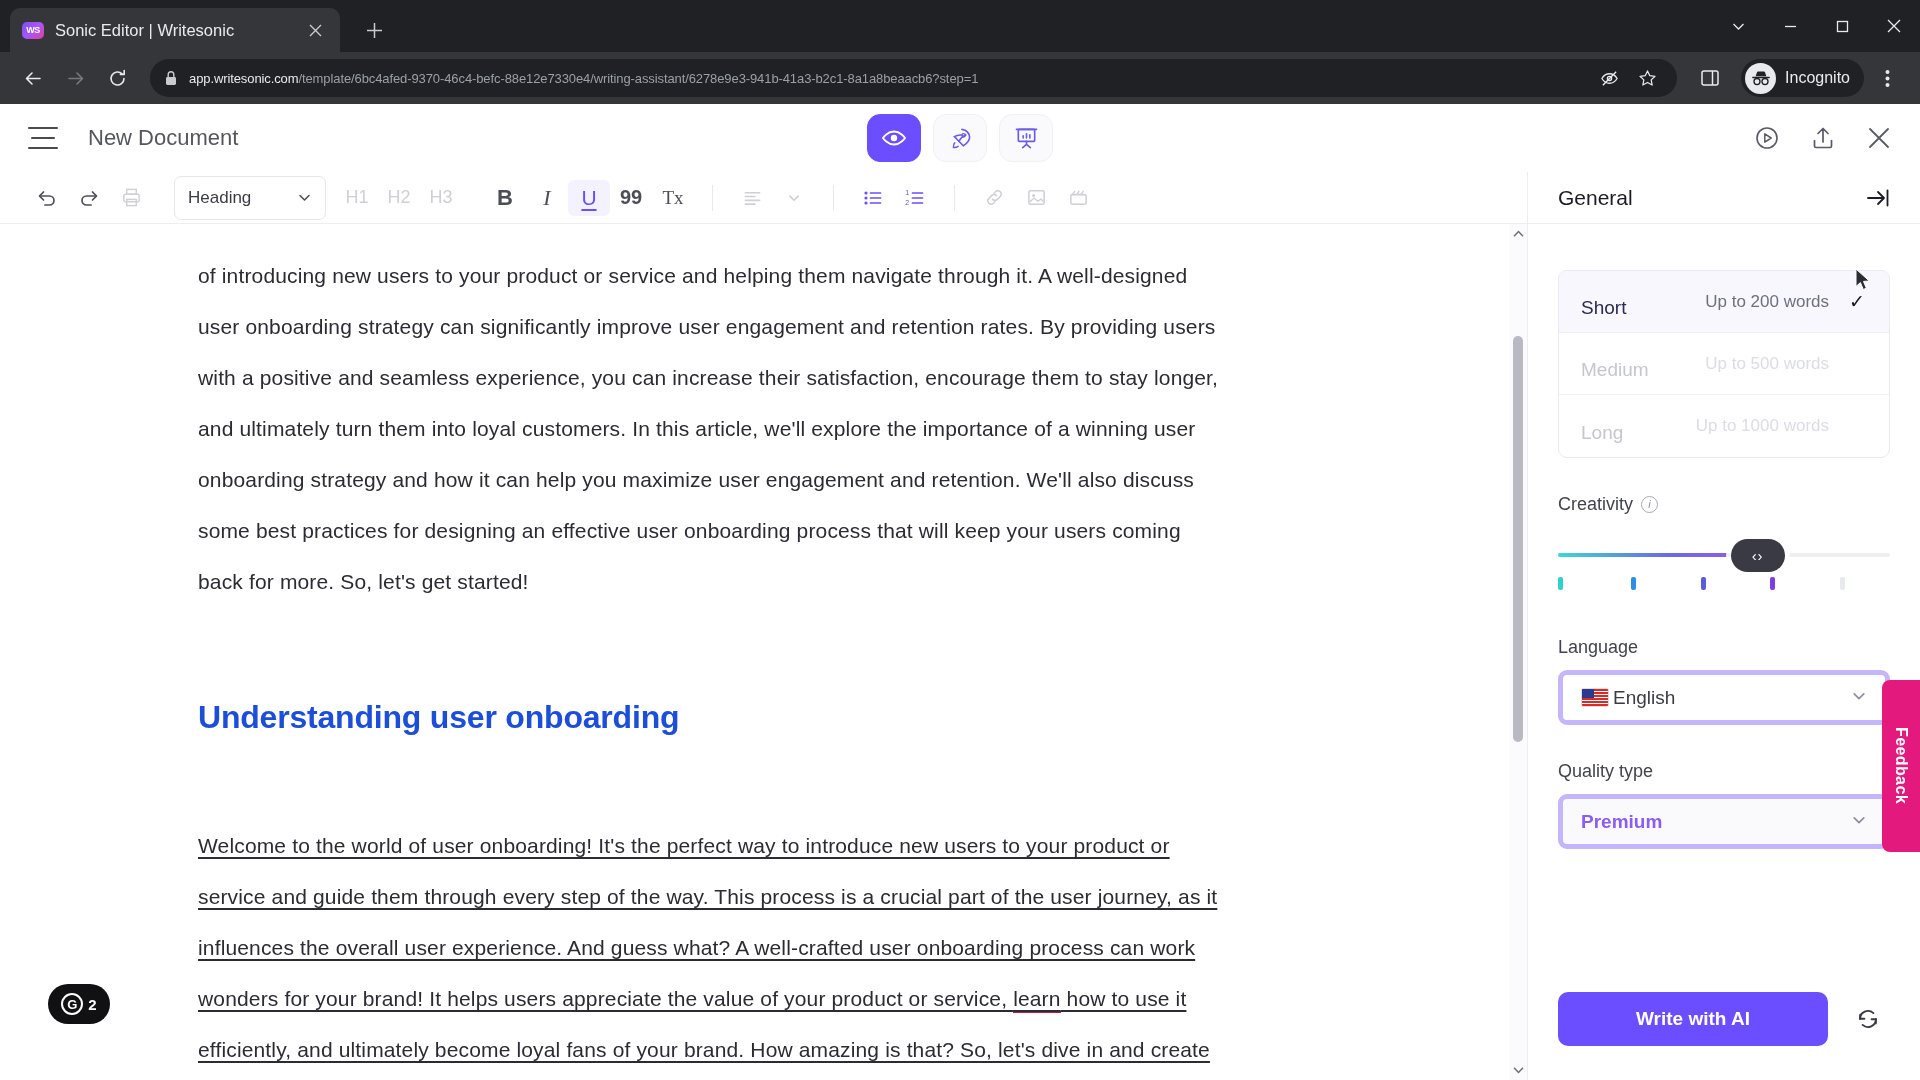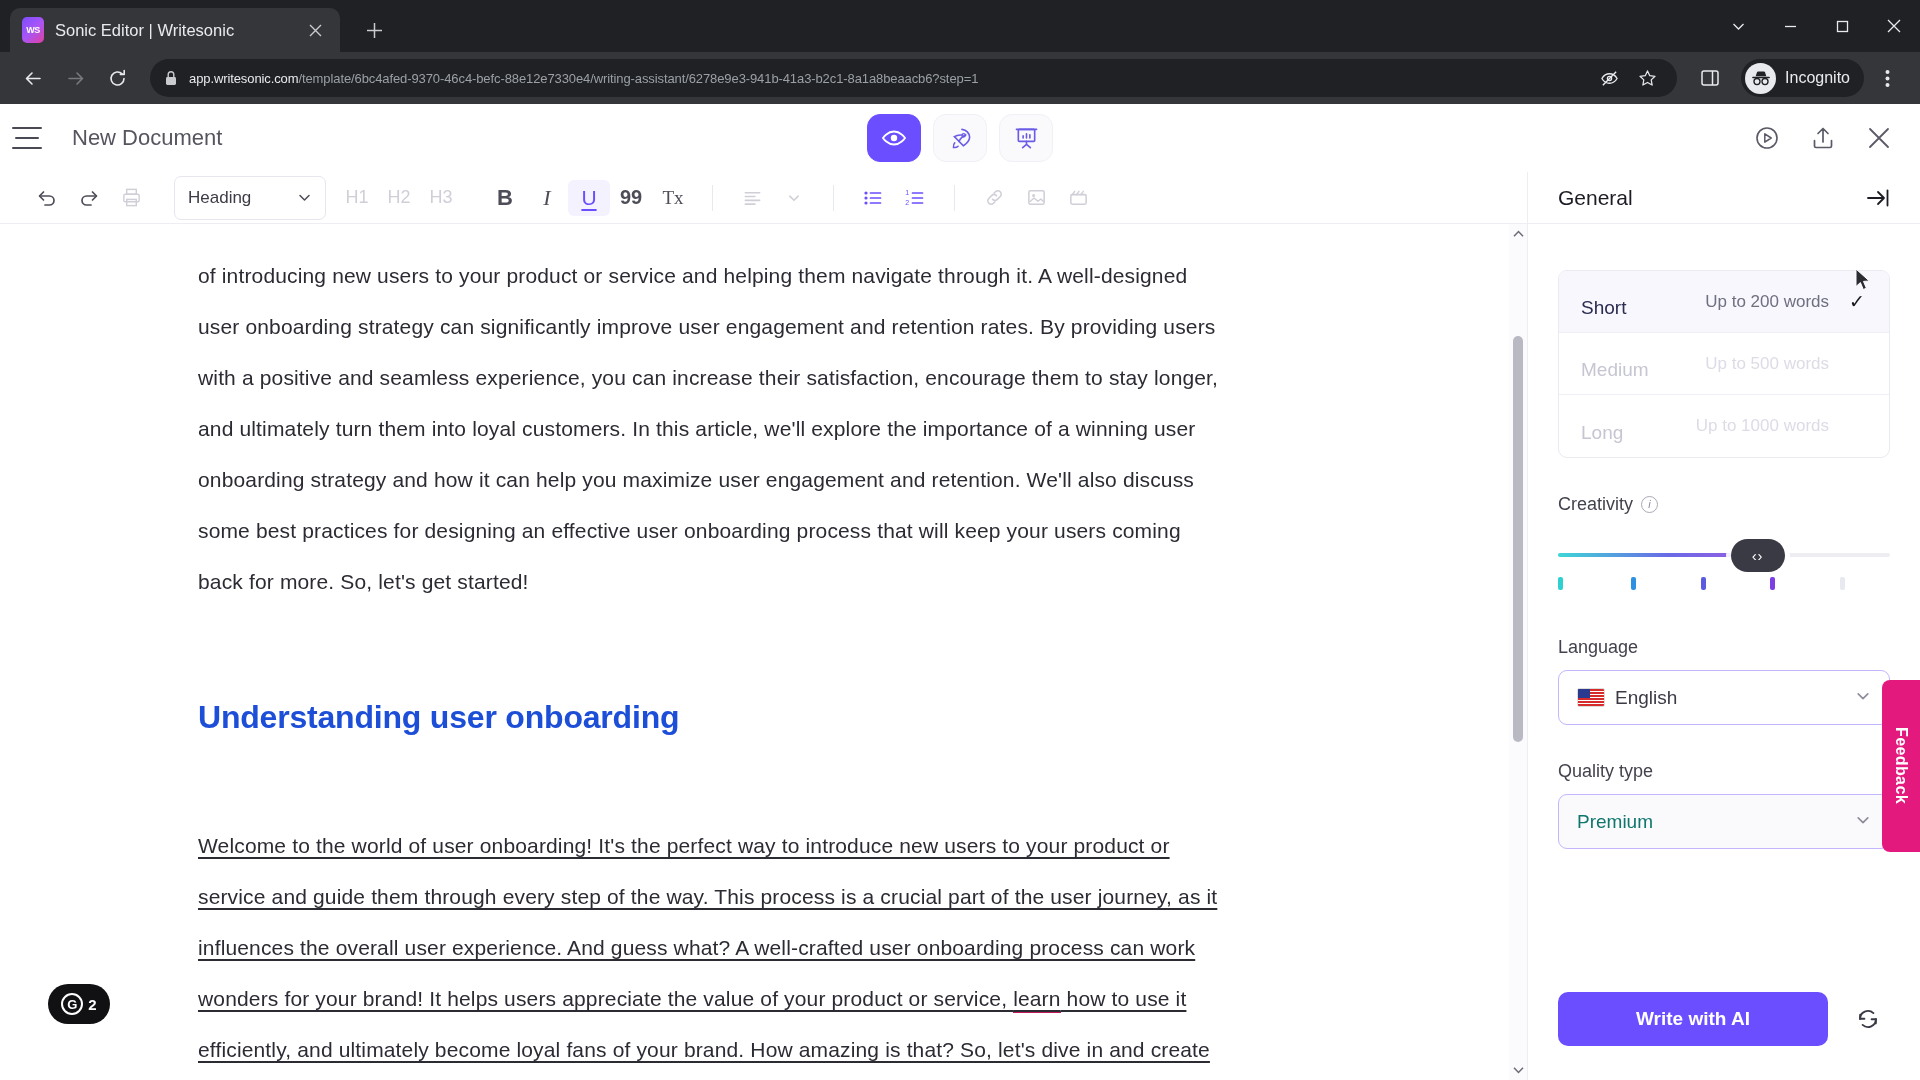--- a/index.html
+++ b/index.html
@@ -14,21 +14,21 @@
   .browser { width:1920px; }
   .tabstrip {
     height:52px; background:#202124; display:flex; align-items:flex-end;
     padding-left:10px; position:relative;
   }
   .tab {
     width:330px; height:44px; background:#35363a; border-radius:10px 10px 0 0;
     display:flex; align-items:center; padding:0 12px; gap:11px; position:relative;
   }
   .tab-favicon {
-    width:22px; height:26px; border-radius:5px;
+    width:22px; height:17px; border-radius:5px;
     background:linear-gradient(135deg,#7c4dff 0%,#a855f7 50%,#e040a0 100%);
     display:flex; align-items:center; justify-content:center; flex:0 0 auto;
   }
   .tab-favicon span { color:#fff; font-size:9px; font-weight:bold; letter-spacing:-.5px; }
   .tab-title {
     color:#e8eaed; font-size:16.5px; white-space:nowrap; overflow:hidden;
     text-overflow:ellipsis; flex:1;
   }
   .tab-close {
     width:26px; height:26px; border-radius:50%; display:flex; align-items:center;
@@ -74,21 +74,21 @@
   .avatar-ig {
     width:31px; height:31px; border-radius:50%; background:#e8eaed;
     display:flex; align-items:center; justify-content:center;
   }
   .profilechip span { color:#e8eaed; font-size:16px; }
 
   
   .app { height:976px; display:flex; flex-direction:column; background:#fff; }
 
   .apphead {
-    height:68px; display:flex; align-items:center; padding:0 12px;
+    height:68px; display:flex; align-items:center; padding:0 28px;
     position:relative; flex:0 0 auto; background:#fff;
   }
   .hamburger { width:30px; height:22px; display:flex; flex-direction:column;
                justify-content:space-between; margin-right:30px; }
   .hamburger i { display:block; height:2px; background:#4a4a55; border-radius:2px; }
   .hamburger i:nth-child(2){ width:78%; margin-left:11%; }
   .doc-title { font-size:22px; color:#55555f; font-weight:400; }
   .modeswitch {
     position:absolute; left:50%; transform:translateX(-50%);
     display:flex; gap:12px; align-items:center;
@@ -214,26 +214,26 @@
   .sliderticks { position:absolute; top:38px; left:0; right:0; height:14px; }
   .tick { position:absolute; width:5px; height:13px; border-radius:2px; }
   .sliderthumb {
     position:absolute; left:52%; top:0; width:54px; height:33px; border-radius:17px;
     background:#3a3a44; display:flex; align-items:center; justify-content:center;
     color:#fff; font-size:15px; letter-spacing:1px;
     box-shadow:0 0 0 5px rgba(255,255,255,.9);
   }
 
   .dropdown {
-    height:55px; border:1px solid #c4b5fd; border-radius:9px; display:flex;
-    align-items:center; padding:0 18px; margin-top:12px; gap:10px;
+    height:55px; border:5px solid #c4b5fd; border-radius:9px; display:flex;
+    align-items:center; padding:0 18px; margin-top:12px; gap:4px;
   }
   .dropdown.grey { background:#fafafc; }
   .dropdown .dval { font-size:19px; color:#3b3b46; }
-  .dropdown.grey .dval { color:#0f766e; }
+  .dropdown.grey .dval { color:#8b5cf6;font-weight:bold; }
   .dropdown .chev { margin-left:auto; color:#8e8e9e; font-size:14px; }
   .flag {
     width:28px; height:19px; flex:0 0 auto; border-radius:2px; overflow:hidden;
     position:relative; background:#fff; border:1px solid #ddd;
   }
   .flag .stripes { position:absolute; inset:0;
     background:repeating-linear-gradient(to bottom,#d62b2b 0,#d62b2b 1.5px,#fff 1.5px,#fff 3px); }
   .flag .canton { position:absolute; left:0; top:0; width:12px; height:9px;
     background:#2a3b8f; }
 

